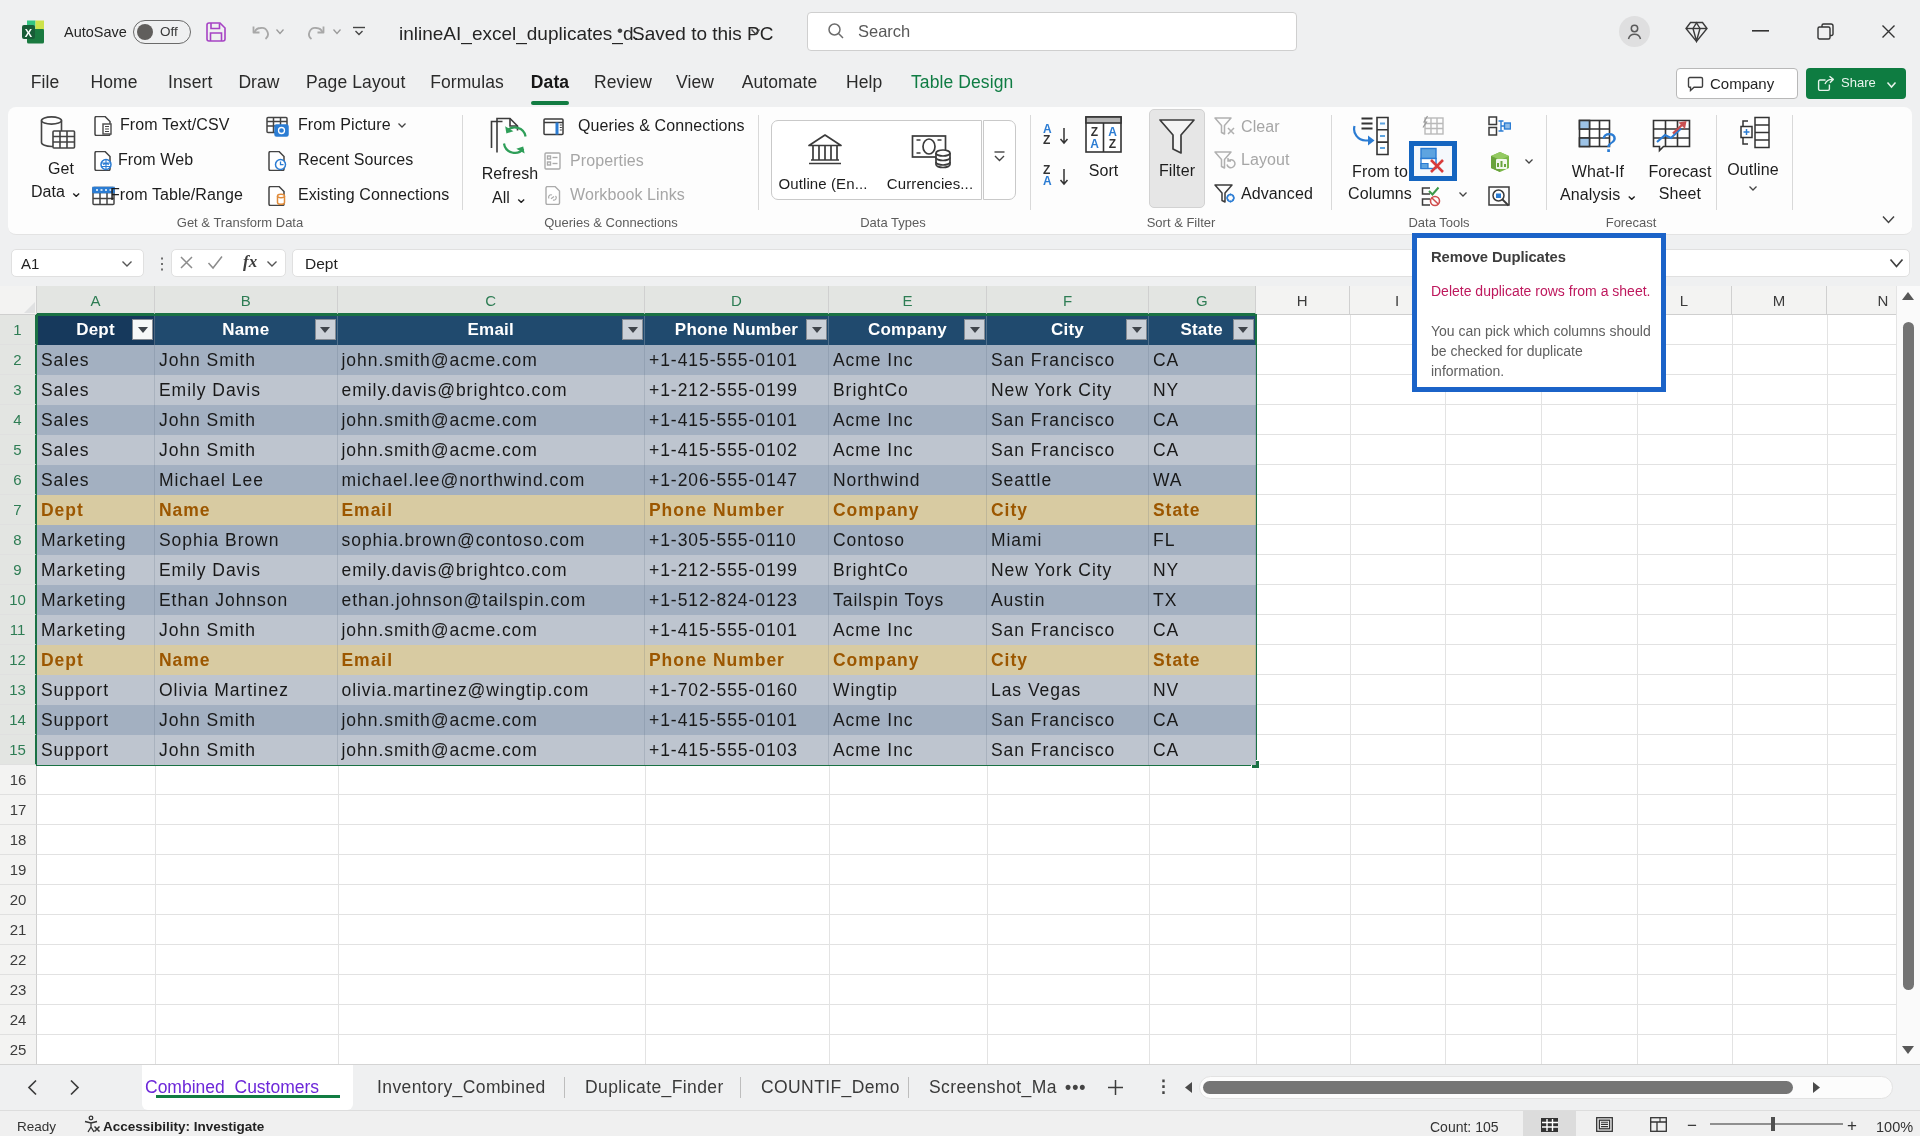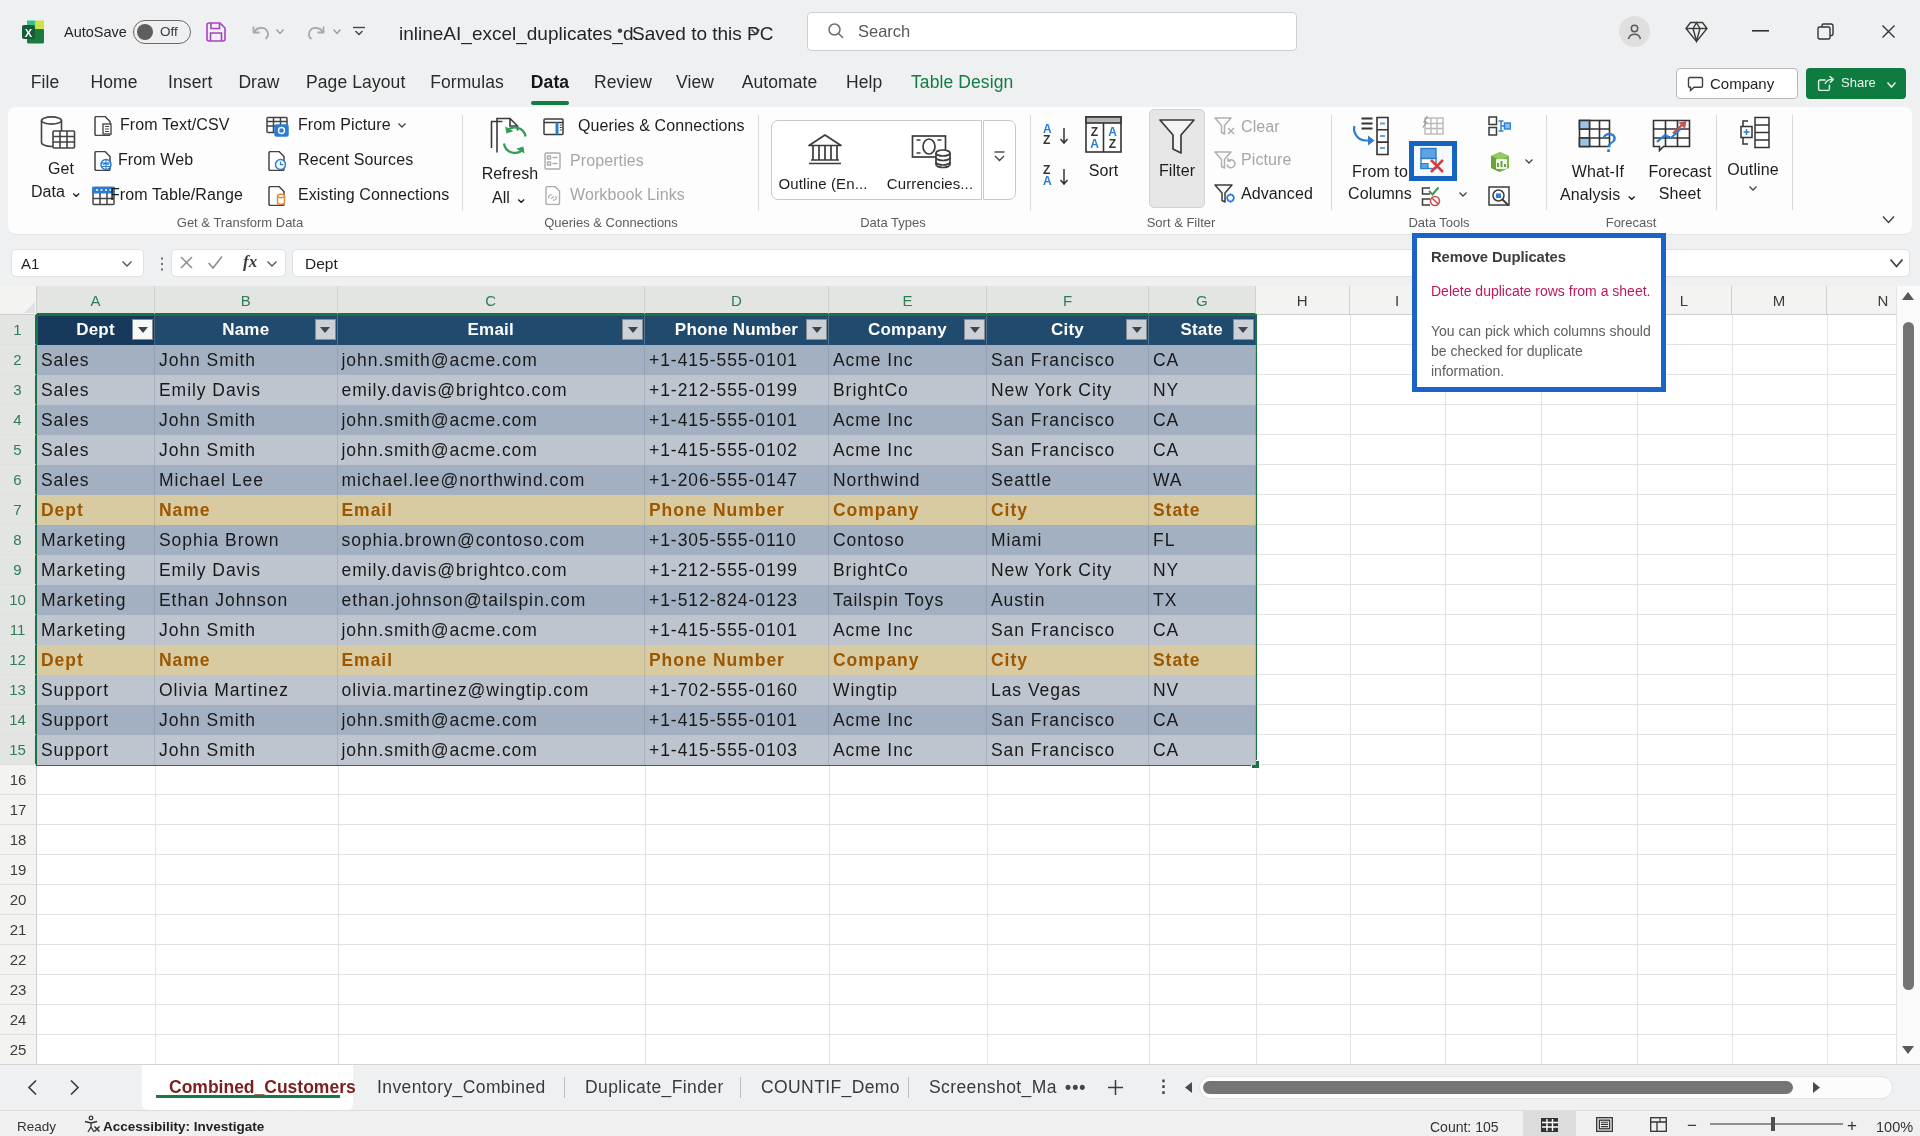--- a/index.html
+++ b/index.html
@@ -293,21 +293,21 @@
     <div class="ritem" style="left:1141px;top:55px;width:56px;text-align:center">Filter</div>
     <svg class="abs" style="left:1206px;top:10px" width="22" height="19" viewBox="0 0 22 19" fill="none" stroke="#b0b0b0" stroke-width="1.5">
       <path d="M1 1 H17 L10.5 8.5 V17 L7.5 15.5 V8.5 Z" stroke-linejoin="round"></path>
       <path d="M14 11 L20 17 M20 11 L14 17"></path>
     </svg>
     <div class="ritem rgray" style="left:1233px;top:11px">Clear</div>
     <svg class="abs" style="left:1206px;top:44px" width="22" height="19" viewBox="0 0 22 19" fill="none" stroke="#b0b0b0" stroke-width="1.5">
       <path d="M1 1 H17 L10.5 8.5 V17 L7.5 15.5 V8.5 Z" stroke-linejoin="round"></path>
       <path d="M13 13.5 a4 4 0 1 0 1-3.5 M14 7 v3 h3"></path>
     </svg>
-    <div class="ritem rgray" style="left:1233px;top:44px">Picture</div>
+    <div class="ritem rgray" style="left:1233px;top:44px">Layout</div>
     <svg class="abs" style="left:1206px;top:77px" width="24" height="20" viewBox="0 0 24 20" fill="none" stroke="#3b3b3b" stroke-width="1.5">
       <path d="M1 1 H18 L11 9 V18 L8 16.5 V9 Z" stroke-linejoin="round"></path>
       <circle cx="16.5" cy="14" r="3.4" stroke="#2b7cd3"></circle>
       <path d="M16.5 9.5 v2 M16.5 16.5 v2 M12.3 14 h2 M18.7 14 h2 M13.6 11 l1.4 1.4 M18 15.5 l1.4 1.4 M19.4 11 L18 12.4 M15 15.5 L13.6 16.9" stroke="#2b7cd3" stroke-width="1.2"></path>
     </svg>
     <div class="ritem" style="left:1233px;top:78px">Advanced</div>
     <div class="rlbl" style="left:1093px;width:160px">Sort &amp; Filter</div>
     <div class="rdiv" style="left:1323px"></div>
 
     <svg class="abs" style="left:1344px;top:9px" width="45" height="41" viewBox="0 0 45 41" fill="none" stroke="#333" stroke-width="1.6">
@@ -620,21 +620,21 @@
     </div>
   </div>
   <div class="abs" id="sheetbar">
     <svg class="abs" style="left:27px;top:14px" width="11" height="17" viewBox="0 0 11 17" fill="none" stroke="#3c3c3c" stroke-width="1.7">
         <path d="M9 1.5 L2 8.5 L9 15.5"></path>
       </svg>
     <svg class="abs" style="left:69px;top:14px" width="11" height="17" viewBox="0 0 11 17" fill="none" stroke="#3c3c3c" stroke-width="1.7">
         <path d="M2 1.5 L9 8.5 L2 15.5"></path>
       </svg>
     <div class="abs" style="left:142px;top:0;width:211px;height:45px;background:#fff;border-radius:0 0 6px 6px"></div>
-    <div class="stab" style="left:169px;font-weight:bold;letter-spacing:0;color:#7f1d1d">Combined_Customers</div>
+    <div class="stab" style="left:145px;font-weight:normal;letter-spacing:0;color:#6d28d9">Combined_Customers</div>
     <div class="abs" style="left:156px;top:30px;width:184px;height:3px;background:#127c42"></div>
     <div class="stab" style="left:377px;color:#3a3a3a">Inventory_Combined</div>
     <div class="abs" style="left:564px;top:12px;width:1px;height:21px;background:#bdbdbd"></div>
     <div class="stab" style="left:585px;color:#3a3a3a">Duplicate_Finder</div>
     <div class="abs" style="left:740px;top:12px;width:1px;height:21px;background:#bdbdbd"></div>
     <div class="stab" style="left:761px;color:#3a3a3a">COUNTIF_Demo</div>
     <div class="abs" style="left:908px;top:12px;width:1px;height:21px;background:#bdbdbd"></div>
     <div class="stab" style="left:929px;color:#3a3a3a">Screenshot_Ma</div>
     <div class="stab" style="left:1065px;color:#444;font-weight:bold;letter-spacing:1px">•••</div>
     <svg class="abs" style="left:1107px;top:14px" width="17" height="17" viewBox="0 0 17 17" fill="none" stroke="#3c3c3c" stroke-width="1.5">

